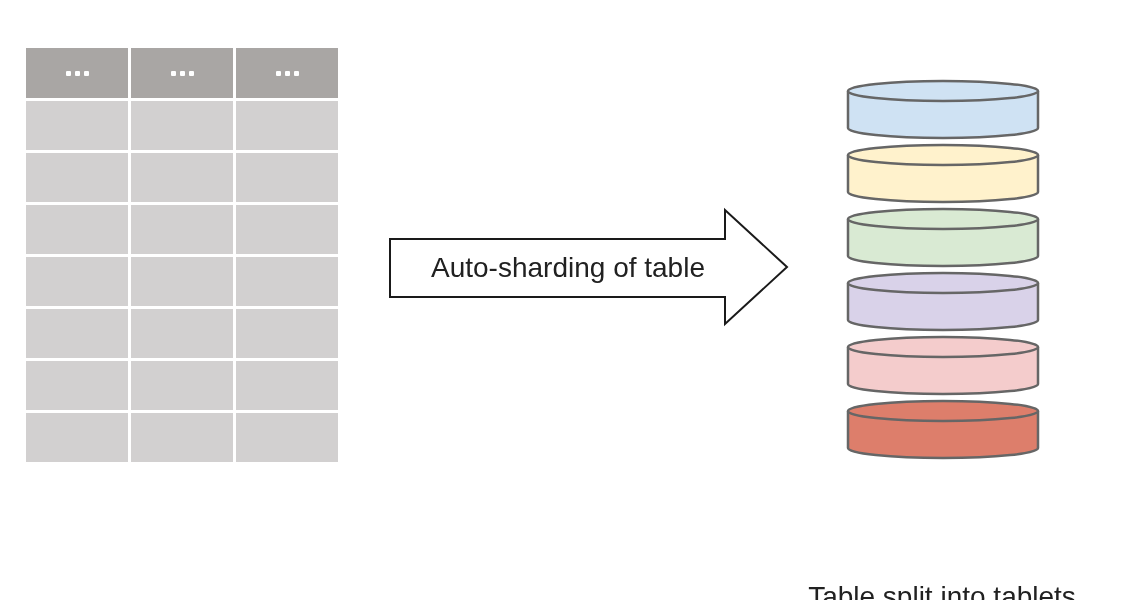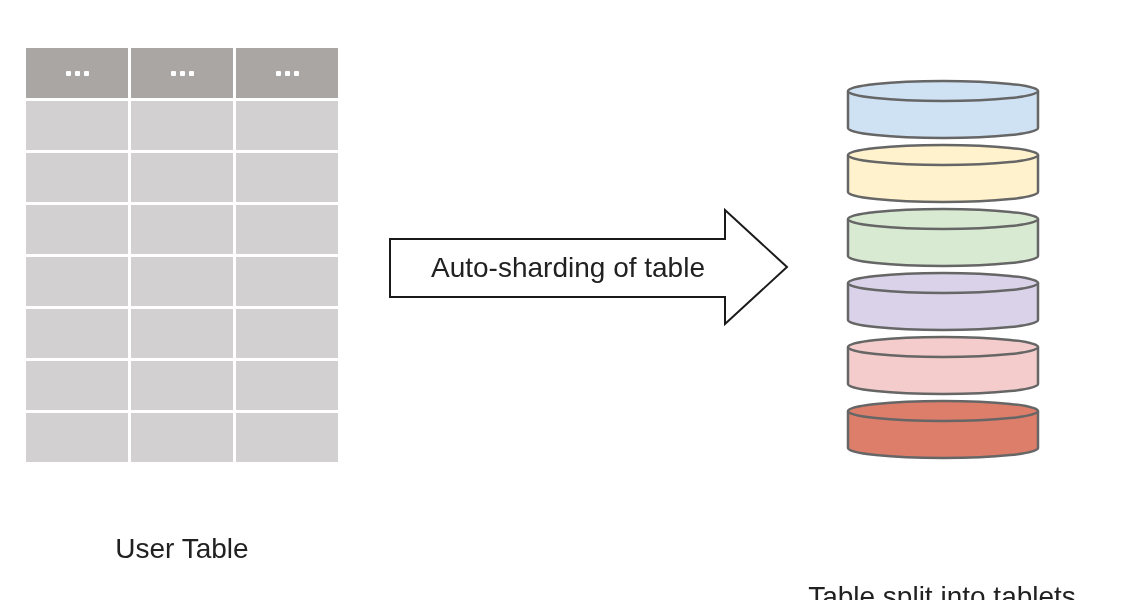--- a/index.html
+++ b/index.html
@@ -123,21 +123,20 @@
       <div class="cell" style="background: rgb(210, 208, 208);"></div>
       <div class="cell" style="background: rgb(210, 208, 208);"></div>
       <div class="cell" style="background: rgb(210, 208, 208);"></div>
       <div class="cell" style="background: rgb(210, 208, 208);"></div>
       <div class="cell" style="background: rgb(210, 208, 208);"></div>
       <div class="cell" style="background: rgb(210, 208, 208);"></div>
       <div class="cell" style="background: rgb(210, 208, 208);"></div>
       <div class="cell" style="background: rgb(210, 208, 208);"></div>
     </div>
 
-  <div class="caption left">User Table</div>
 
   <svg class="arrow-svg" width="404" height="128" viewBox="0 0 404 128">
     <polygon points="2,36 337,36 337,7 399,64 337,121 337,94 2,94" id="arrowShape" fill="#ffffff" stroke="#1a1a1a" stroke-width="2" stroke-linejoin="miter"></polygon>
     <text x="180" y="74" text-anchor="middle">Auto-sharding of table</text>
   </svg>
 
   <div class="tablets" id="tabletStack">
       <svg width="196" height="62" viewBox="0 0 196 62">
         <path d="M3,13 L3,50 A95,10 0 0,0 193,50 L193,13" fill="#cfe2f3" stroke="#666666" stroke-width="2.5"></path>
         <ellipse cx="98" cy="13" rx="95" ry="10" fill="#cfe2f3" stroke="#666666" stroke-width="2.5"></ellipse>

